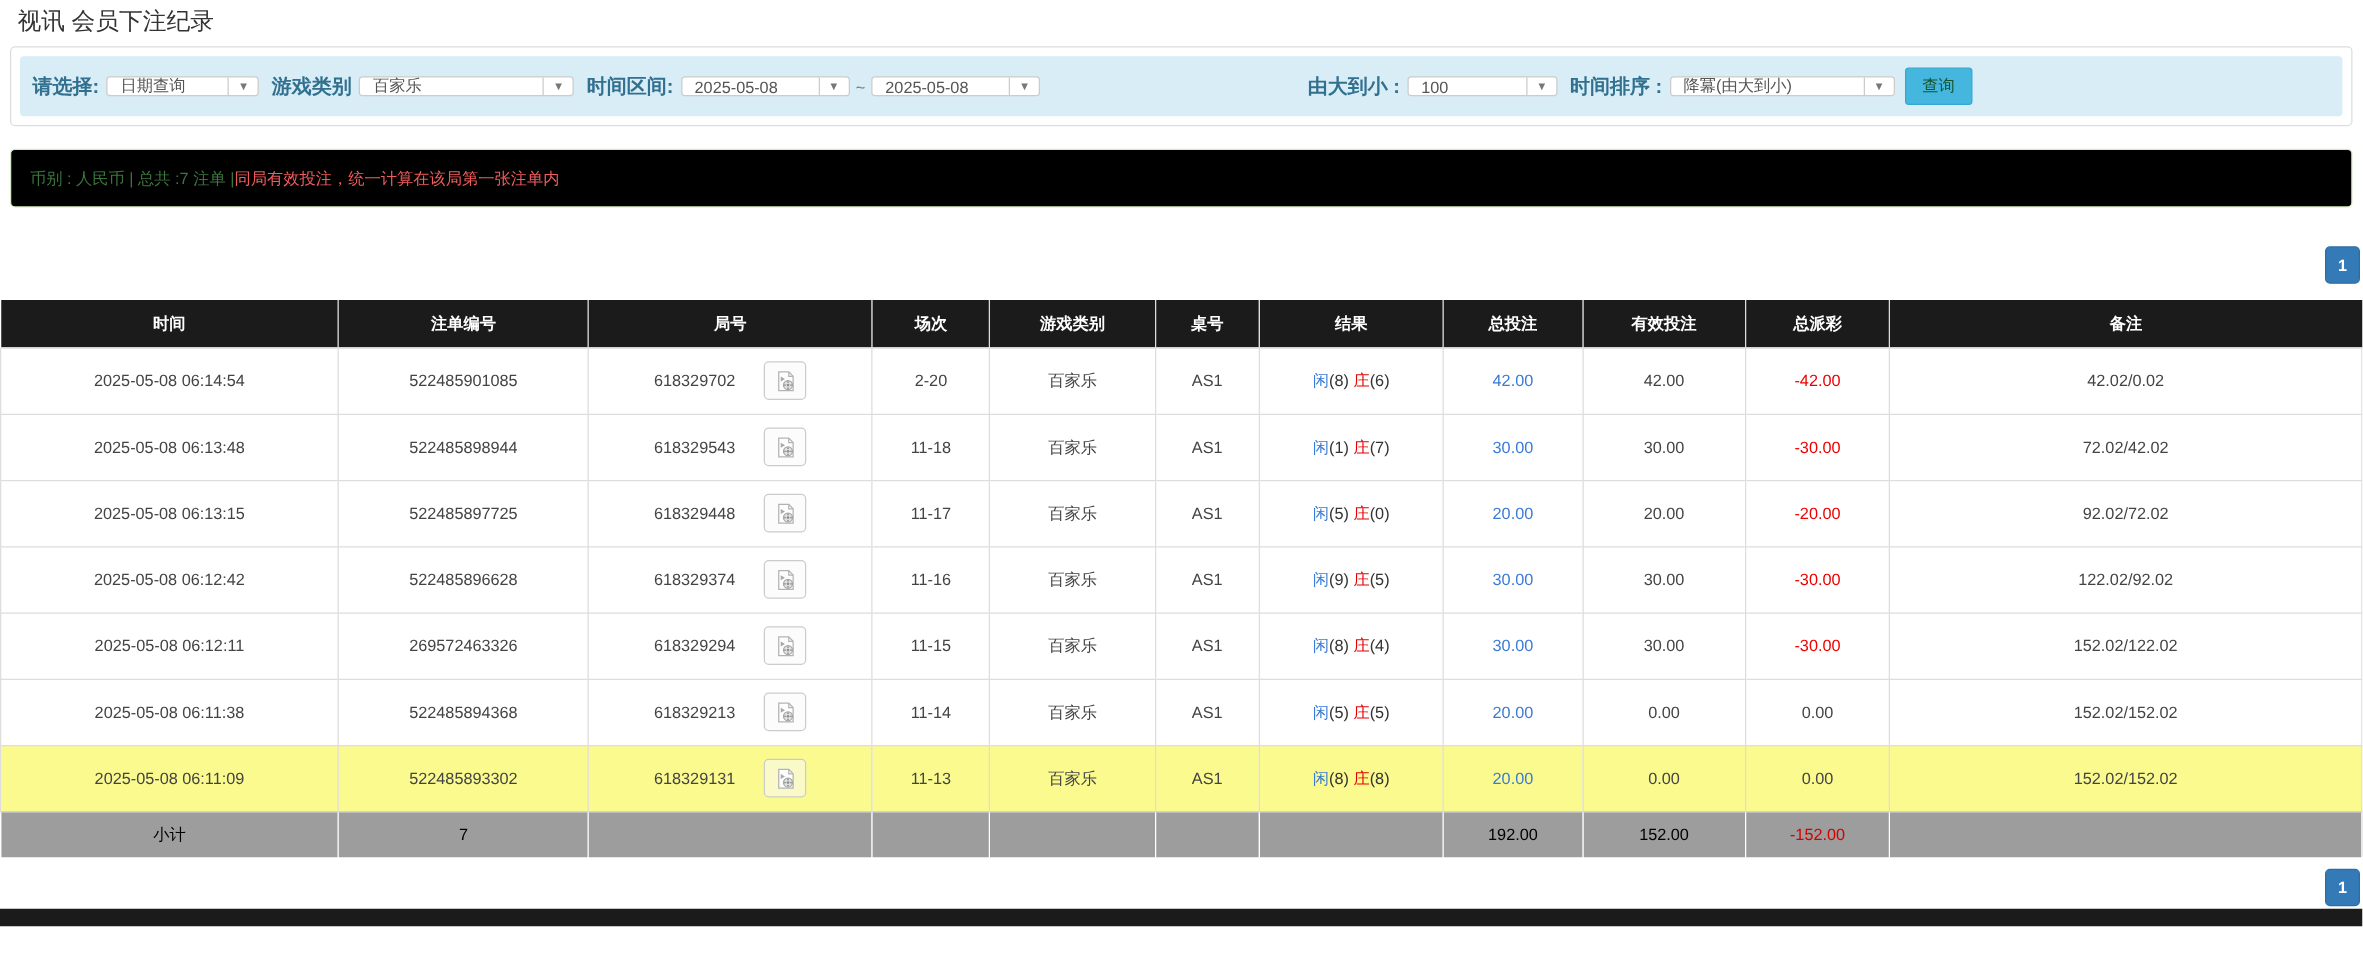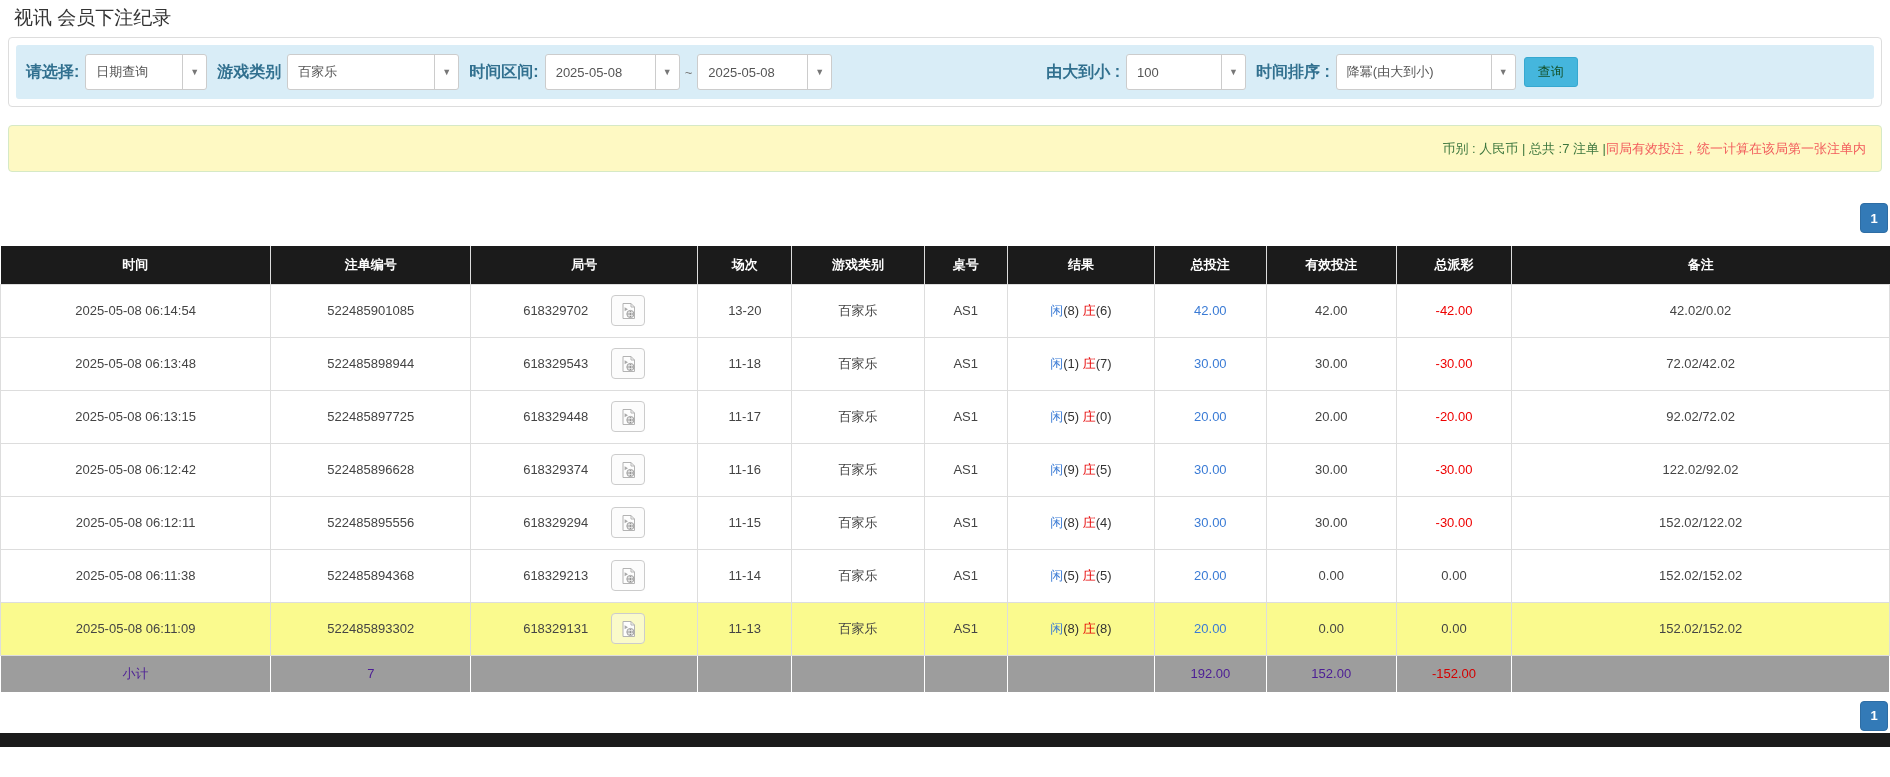--- a/index.html
+++ b/index.html
@@ -5,35 +5,35 @@
   * { box-sizing: border-box; }
   html, body { margin: 0; padding: 0; width: 1890px; height: 777px; overflow: hidden;
     background: #fff; font-family: "Liberation Sans", "DejaVu Sans", sans-serif; }
 
   .page-title { font-size: 19px; font-weight: 400; color: #333; margin: 5px 16px 0 14px; height: 26px; line-height: 26px; }
 
   
   .filter-panel { margin: 6px 8px 0 8px; border: 1px solid #ddd; border-radius: 4px; background: #fff; padding: 7px; }
   .filter-bar { background: #d9edf7; border-radius: 3px; display: flex; align-items: center; padding: 9px 8px; }
   .flabel { color: #31708f; font-weight: bold; font-size: 16px; white-space: nowrap; margin: 0 6px 0 10px; }
-  .combo { background: #fff; border: 1px solid #ccc; border-radius: 3px; height: 36px; display: inline-flex;
+  .combo { background: #fff; border: 1px solid #ccc; border-radius: 3px; height: 16px; display: inline-flex;
     align-items: center; font-size: 13px; color: #555; cursor: pointer; }
   .combo .val { padding: 0 10px; flex: 1; text-align: left; white-space: nowrap; overflow: hidden; }
   .combo .arrow-seg { width: 24px; align-self: stretch; border-left: 1px solid #ccc; display: flex;
     align-items: center; justify-content: center; color: #777; font-size: 9px; }
   .w-qtype { width: 122px; } .w-game { width: 172px; } .w-date { width: 135px; }
   .w-pp { width: 120px; } .w-sort { width: 180px; }
   .tilde { color: #777; font-size: 13px; margin: 0 5px; }
   .gap-right { margin-left: 214px; }
   .btn-search { background: #45b6dd; border: 1px solid #36a8d0; color: #14532d; height: 30px; padding: 0 13px;
     border-radius: 3px; font-size: 13px; margin-left: 8px; cursor: pointer; }
 
   
-  .info-bar { margin: 18px 8px 0 8px; background: #fef9c3; border: 1px solid #d6e9c6; border-radius: 4px;
-    padding: 15px; display: flex; justify-content: flex-end; align-items: center; font-size: 13px; height: 47px; }
+  .info-bar { margin: 18px 8px 0 8px; background: #000000; border: 1px solid #d6e9c6; border-radius: 4px;
+    padding: 15px; display: flex; justify-content: flex-start; align-items: center; font-size: 13px; height: 47px; }
   .info-left { color: #3c763d; }
   .info-right { color: #f25c5c; }
 
   
   .pager { display: flex; justify-content: flex-end; }
   .pager-top { margin: 31px 2px 13px 0; }
   .pager-bottom { margin: 8px 2px 2px 0; }
   .page-btn { background: #337ab7; border: 1px solid #2e6da4; color: #fff; border-radius: 4px;
     min-width: 28px; height: 30px; font-size: 13px; font-weight: bold; cursor: pointer; }
 
@@ -44,21 +44,21 @@
   table.records th:last-child { border-right: none; }
   table.records td { border: 1px solid #ddd; text-align: center; height: 53px; background: #fff; }
   tr.highlight td { background: #fafa8e; }
   .round-wrap { display: inline-flex; align-items: center; gap: 23px; }
   .video-btn { background: rgba(250,250,250,.55); border: 1px solid #ccc; border-radius: 4px;
     width: 34px; height: 31px; display: inline-flex; align-items: center; justify-content: center; cursor: pointer; padding: 0; }
   .p-label { color: #3a7bd5; } .b-label { color: #e60000; }
   .p-num, .b-num { color: #333; }
   a.bet-link { color: #3a7bd5; text-decoration: none; cursor: pointer; }
   td.neg { color: #ee0000; }
-  tr.summary td { background: #9d9d9d; color: #4c1d95; border: 1px solid #fff; height: 37px; }
+  tr.summary td { background: #9d9d9d; color: #000000; border: 1px solid #fff; height: 37px; }
   tr.summary td.neg { color: #d40000; }
 
   
   .footer-bar { background: #1b1b1b; height: 14px; width: 100%; margin-top: 0; }
 </style>
 </head>
 <body>
 
 <h1 class="page-title">视讯 会员下注纪录</h1>
 
@@ -154,21 +154,21 @@
                 <path d="M4.6 5.2 l3.4 2 -3.4 2 z" fill="#a9a9a9"></path>
                 <circle cx="10.4" cy="12" r="3.6" fill="#e2e2e2" stroke="#a5a5a5"></circle>
                 <circle cx="10.4" cy="12" r="1.1" fill="#8f8f8f"></circle>
                 <circle cx="10.4" cy="9.6" r="0.7" fill="#8f8f8f"></circle>
                 <circle cx="10.4" cy="14.4" r="0.7" fill="#8f8f8f"></circle>
                 <circle cx="8" cy="12" r="0.7" fill="#8f8f8f"></circle>
                 <circle cx="12.8" cy="12" r="0.7" fill="#8f8f8f"></circle>
               </svg>
             </button>
           </span></td>
-        <td>13-20</td>
+        <td>2-20</td>
         <td>百家乐</td>
         <td>AS1</td>
         <td><span class="p-label">闲</span><span class="p-num">(8)</span> <span class="b-label">庄</span><span class="b-num">(6)</span></td>
         <td><a class="bet-link">42.00</a></td>
         <td>42.00</td>
         <td class="neg">-42.00</td>
         <td>42.02/0.02</td>
       </tr>
       <tr>
         <td>2025-05-08 06:13:48</td>
@@ -249,21 +249,21 @@
         <td>百家乐</td>
         <td>AS1</td>
         <td><span class="p-label">闲</span><span class="p-num">(9)</span> <span class="b-label">庄</span><span class="b-num">(5)</span></td>
         <td><a class="bet-link">30.00</a></td>
         <td>30.00</td>
         <td class="neg">-30.00</td>
         <td>122.02/92.02</td>
       </tr>
       <tr>
         <td>2025-05-08 06:12:11</td>
-        <td>522485895556</td>
+        <td>269572463326</td>
         <td><span class="round-wrap">
             <span>618329294</span>
             <button class="video-btn">
               <svg width="17" height="18" viewBox="0 0 17 18">
                 <path d="M3 1.5 h8 l3.5 3.5 v11.5 h-11.5 z" fill="#fdfdfd" stroke="#b3b3b3"></path>
                 <path d="M11 1.5 v3.5 h3.5" fill="none" stroke="#b3b3b3"></path>
                 <path d="M4.6 5.2 l3.4 2 -3.4 2 z" fill="#a9a9a9"></path>
                 <circle cx="10.4" cy="12" r="3.6" fill="#e2e2e2" stroke="#a5a5a5"></circle>
                 <circle cx="10.4" cy="12" r="1.1" fill="#8f8f8f"></circle>
                 <circle cx="10.4" cy="9.6" r="0.7" fill="#8f8f8f"></circle>

